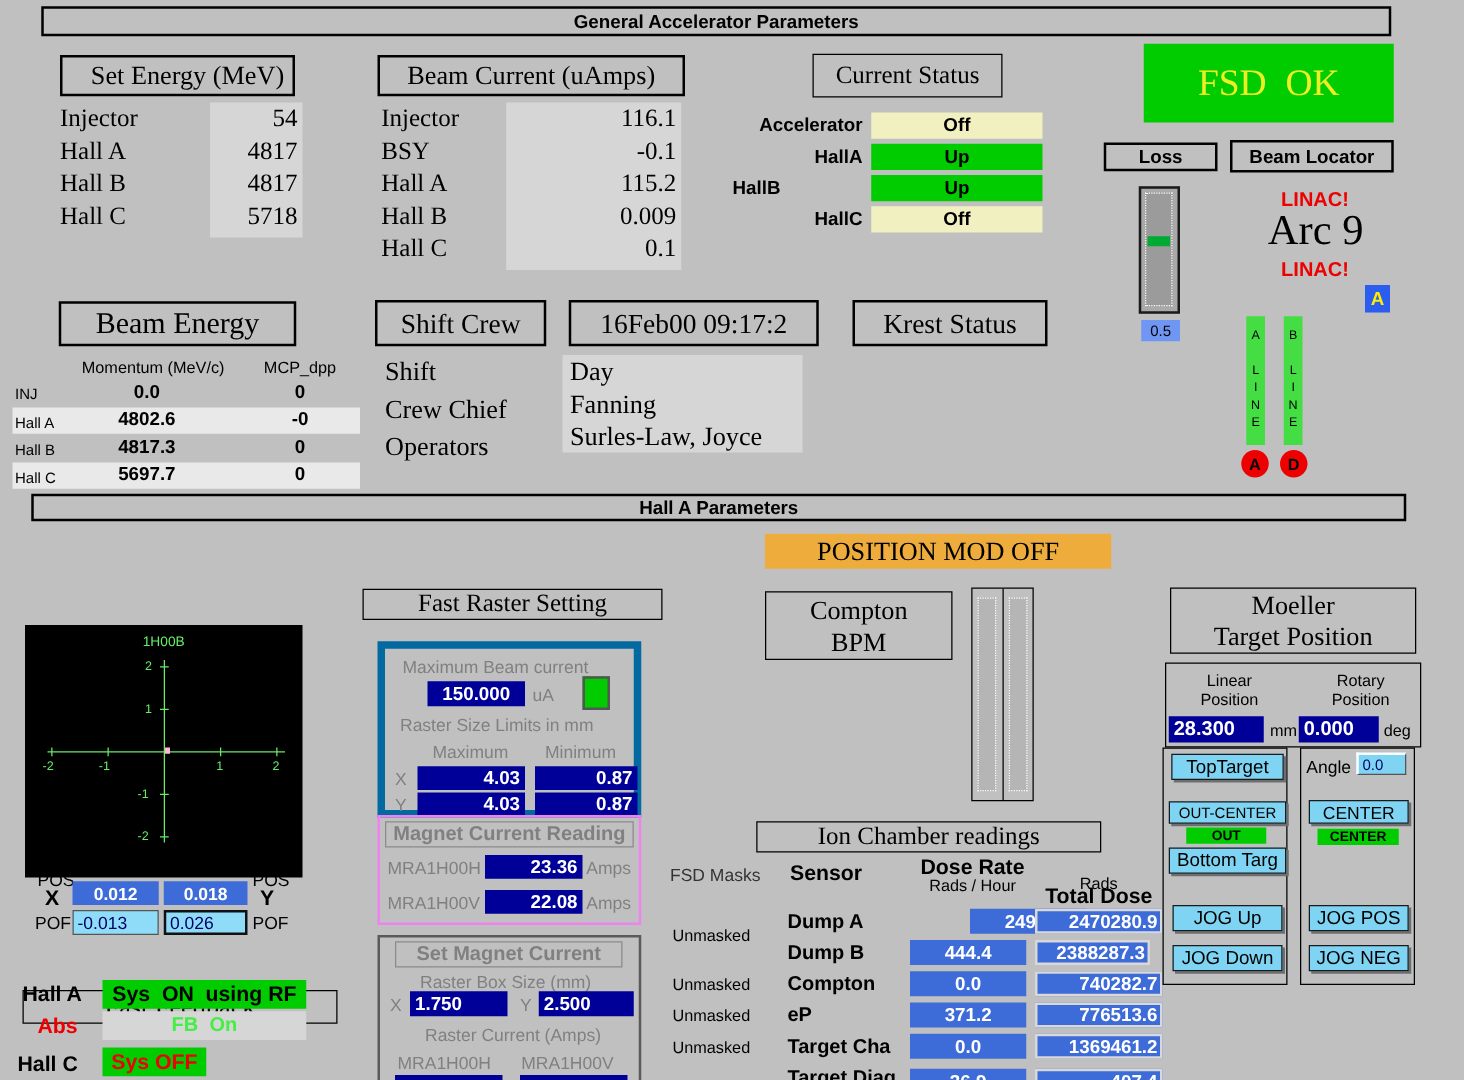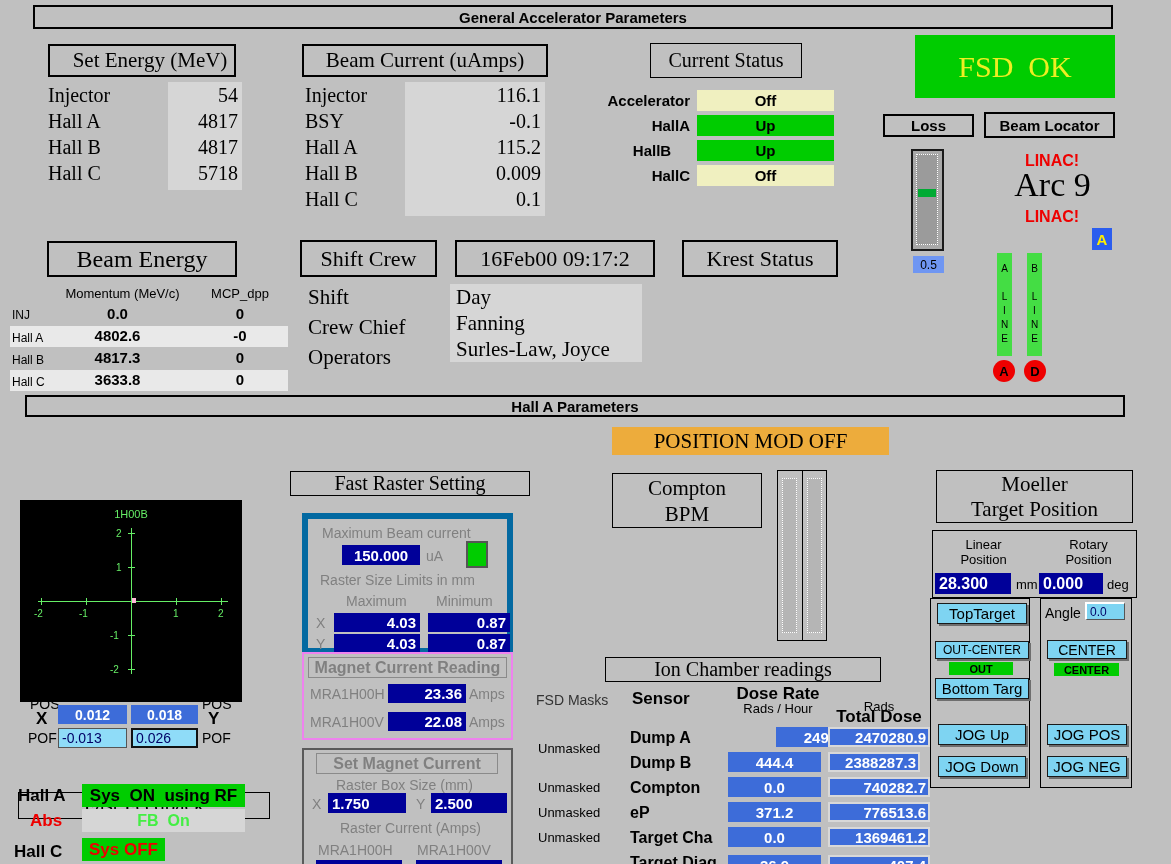--- a/index.html
+++ b/index.html
@@ -71,21 +71,21 @@
   <div class="field serif right" style="left:405px; top:110px; width:136px; height:22px; font-size:20px;">-0.1</div>
   <div class="field serif right" style="left:405px; top:136px; width:136px; height:22px; font-size:20px;">115.2</div>
   <div class="field serif right" style="left:405px; top:162px; width:136px; height:22px; font-size:20px;">0.009</div>
   <div class="field serif right" style="left:405px; top:188px; width:136px; height:22px; font-size:20px;">0.1</div>
 
   <div class="hdrbox serif thinbox" style="left:650px; top:43px; width:152px; height:35px; font-size:20px; border-width:1px;">
     <span>Current Status</span>
   </div>
   <div class="lbl" style="left:586px; top:92px; width:104px; text-align:right; font-size:15px; font-weight:bold;">Accelerator</div>
   <div class="lbl" style="left:586px; top:117px; width:104px; text-align:right; font-size:15px; font-weight:bold;">HallA</div>
-  <div class="lbl" style="left:600px; top:142px; width:104px; text-align:center; font-size:15px; font-weight:bold;">HallB</div>
+  <div class="lbl" style="left:586px; top:142px; width:104px; text-align:left; font-size:15px; font-weight:bold;">HallB</div>
   <div class="lbl" style="left:586px; top:167px; width:104px; text-align:right; font-size:15px; font-weight:bold;">HallC</div>
   <div class="field paleyellow" style="left:697px; top:90px; width:137px; height:21px; font-size:15px; font-weight:bold;">Off</div>
   <div class="field green" style="left:697px; top:115px; width:137px; height:21px; font-size:15px; font-weight:bold;">Up</div>
   <div class="field green" style="left:697px; top:140px; width:137px; height:21px; font-size:15px; font-weight:bold;">Up</div>
   <div class="field paleyellow" style="left:697px; top:165px; width:137px; height:21px; font-size:15px; font-weight:bold;">Off</div>
 
   <div class="field green serif pre" style="left:915px; top:35px; width:200px; height:63px; color:#eeee22; font-size:30px;">FSD  OK</div>
 
   <div class="hdrbox" style="left:883px; top:114px; width:91px; height:23px; font-size:15px; font-weight:bold; border-width:2px;">
     <span>Loss</span>
@@ -127,21 +127,21 @@
     <span class="lbl" style="left:45px; top:1px; width:125px; text-align:center; font-size:15px; font-weight:bold;">4802.6</span>
     <span class="lbl" style="left:195px; top:1px; width:70px; text-align:center; font-size:15px; font-weight:bold;">-0</span>
   </div>
   <div class="abs" style="left:10px; top:348px; width:278px; height:21px;">
     <span class="lbl" style="left:2px; top:5px; font-size:12px;">Hall B</span>
     <span class="lbl" style="left:45px; top:1px; width:125px; text-align:center; font-size:15px; font-weight:bold;">4817.3</span>
     <span class="lbl" style="left:195px; top:1px; width:70px; text-align:center; font-size:15px; font-weight:bold;">0</span>
   </div>
   <div class="abs stripe" style="left:10px; top:370px; width:278px; height:21px;">
     <span class="lbl" style="left:2px; top:5px; font-size:12px;">Hall C</span>
-    <span class="lbl" style="left:45px; top:1px; width:125px; text-align:center; font-size:15px; font-weight:bold;">3633.8</span>
+    <span class="lbl" style="left:45px; top:1px; width:125px; text-align:center; font-size:15px; font-weight:bold;">5697.7</span>
     <span class="lbl" style="left:195px; top:1px; width:70px; text-align:center; font-size:15px; font-weight:bold;">0</span>
   </div>
 
   <div class="hdrbox serif" style="left:300px; top:240px; width:137px; height:37px; font-size:22px;">
     <span>Shift Crew</span>
   </div>
   <div class="hdrbox serif" style="left:455px; top:240px; width:200px; height:37px; font-size:22px;">
     <span>16Feb00 09:17:2</span>
   </div>
   <div class="hdrbox serif" style="left:682px; top:240px; width:156px; height:37px; font-size:22px;">

